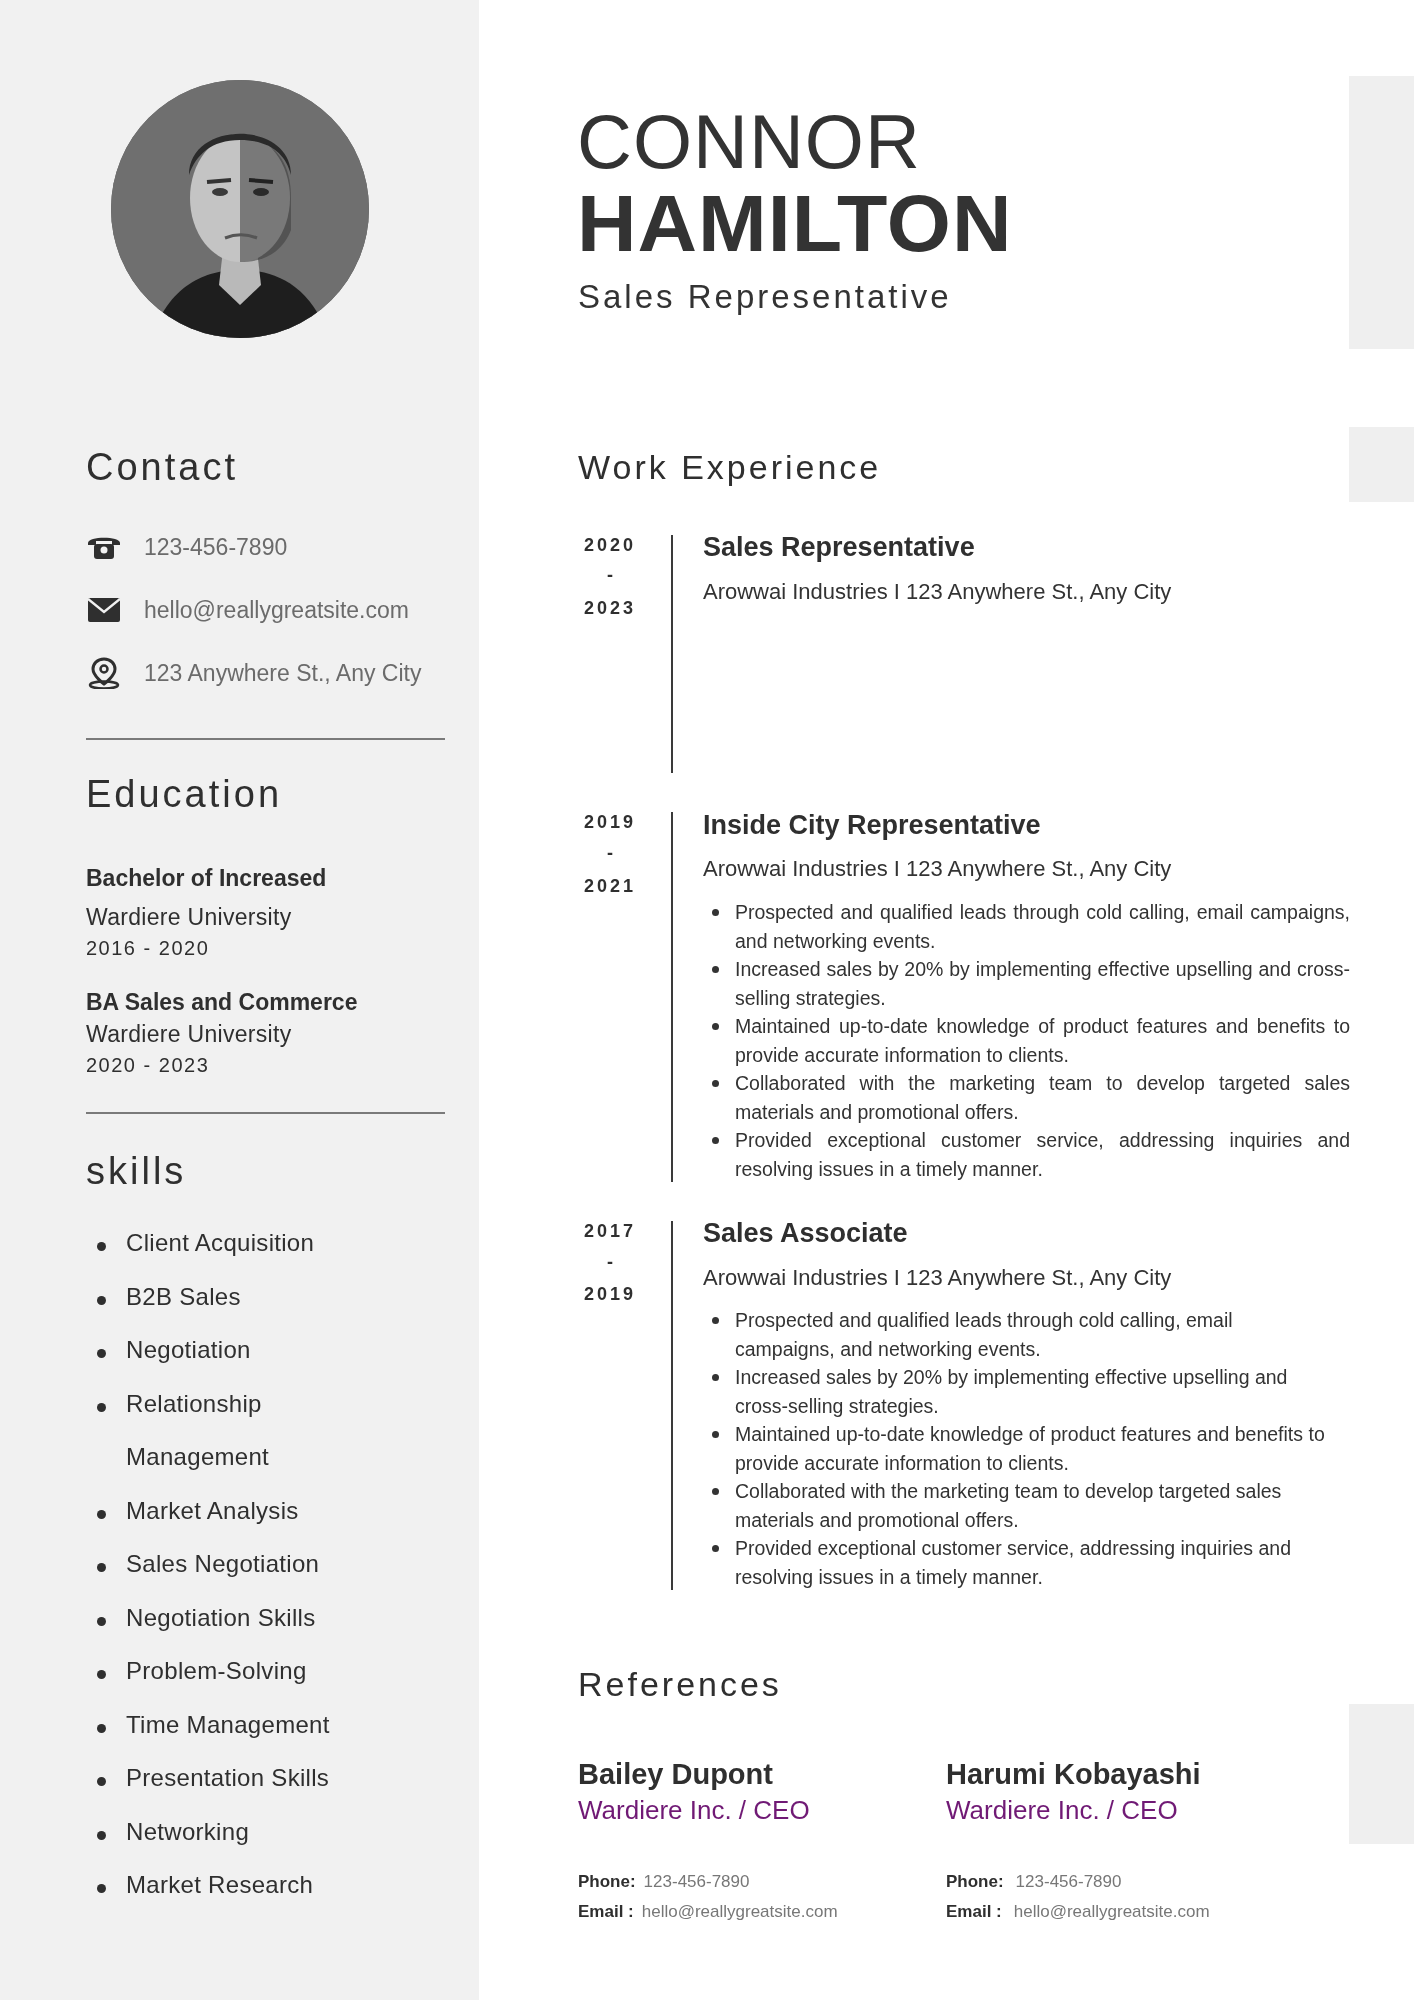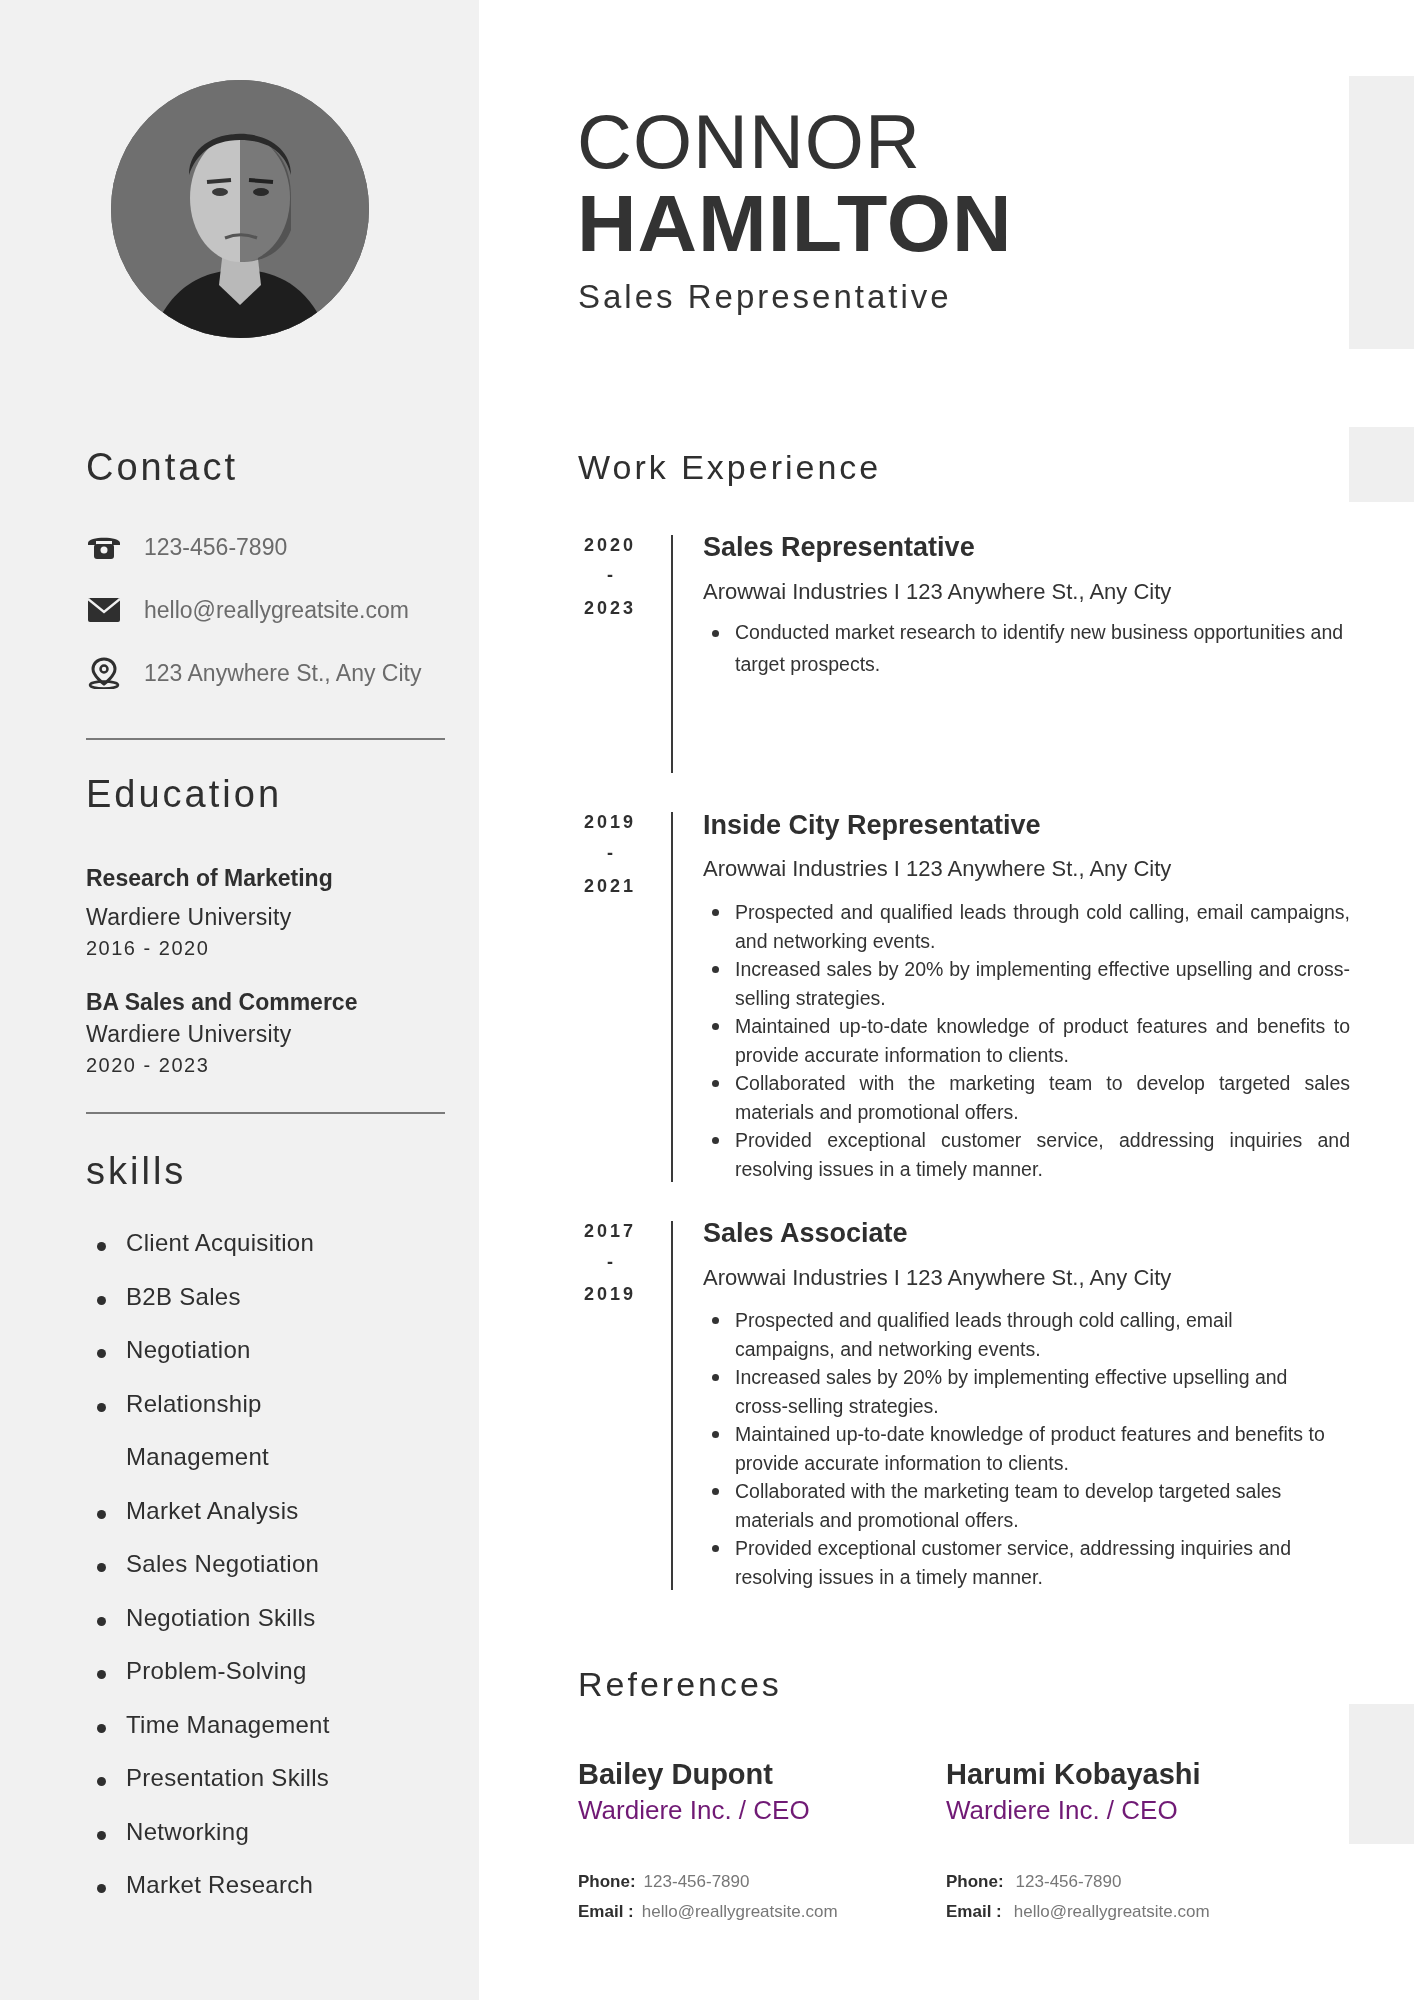--- a/index.html
+++ b/index.html
@@ -113,21 +113,21 @@
         <ellipse cx="16" cy="28" rx="14" ry="3.5" fill="none" stroke="#2f2f2f" stroke-width="2.5"></ellipse>
       </svg>
   </span>
   <span class="txt">123 Anywhere St., Any City</span>
 </div>
 
 <div class="divider" style="top:738px;"></div>
 
 <div class="side-h" style="top:773px;">Education</div>
 
-<div class="edu-deg" style="top:865px;">Research of Marketing</div>
+<div class="edu-deg" style="top:865px;">Bachelor of Increased</div>
 <div class="edu-school" style="top:904px;">Wardiere University</div>
 <div class="edu-years" style="top:937px;">2016 - 2020</div>
 
 <div class="edu-deg" style="top:989px;">BA Sales and Commerce</div>
 <div class="edu-school" style="top:1021px;">Wardiere University</div>
 <div class="edu-years" style="top:1054px;">2020 - 2023</div>
 
 <div class="divider" style="top:1112px;"></div>
 
 <div class="side-h" style="top:1150px;">skills</div>
@@ -186,21 +186,20 @@
 
 <div class="main-h" style="top:450px;">Work Experience</div>
 
 <div class="tl-line" style="top:535px;height:238px;"></div>
 <div class="tl-year" style="top:536px;">2020</div>
 <div class="tl-dash" style="top:566px;">-</div>
 <div class="tl-year" style="top:599px;">2023</div>
 <div class="job-role" style="top:534px;">Sales Representative</div>
 <div class="job-company" style="top:581px;">Arowwai Industries I 123 Anywhere St., Any City</div>
 <div class="bullets" style="top:617px;line-height:31.7px;">
-  <div class="bullet"><span class="dot" style="top:13px;"></span><span>Conducted market research to identify new business opportunities and target prospects.</span></div>
 </div>
 
 <div class="tl-line" style="top:812px;height:370px;"></div>
 <div class="tl-year" style="top:813px;">2019</div>
 <div class="tl-dash" style="top:844px;">-</div>
 <div class="tl-year" style="top:877px;">2021</div>
 <div class="job-role" style="top:812px;">Inside City Representative</div>
 <div class="job-company" style="top:858px;">Arowwai Industries I 123 Anywhere St., Any City</div>
 <div class="bullets justify" style="top:898px;line-height:28.5px;">
   <div class="bullet"><span class="dot" style="top:11px;"></span><span>Prospected and qualified leads through cold calling, email campaigns, and networking events.</span></div>

